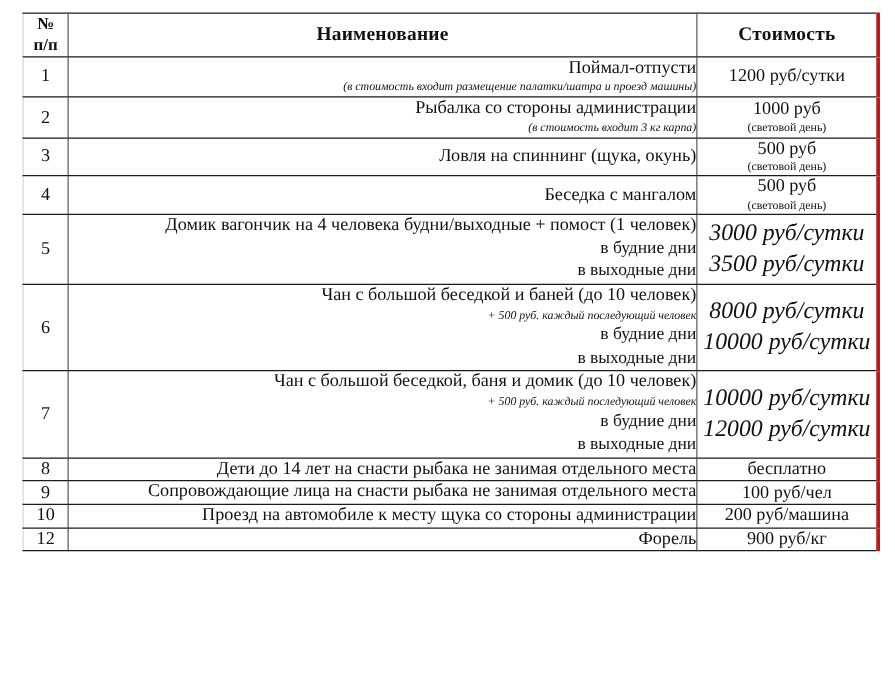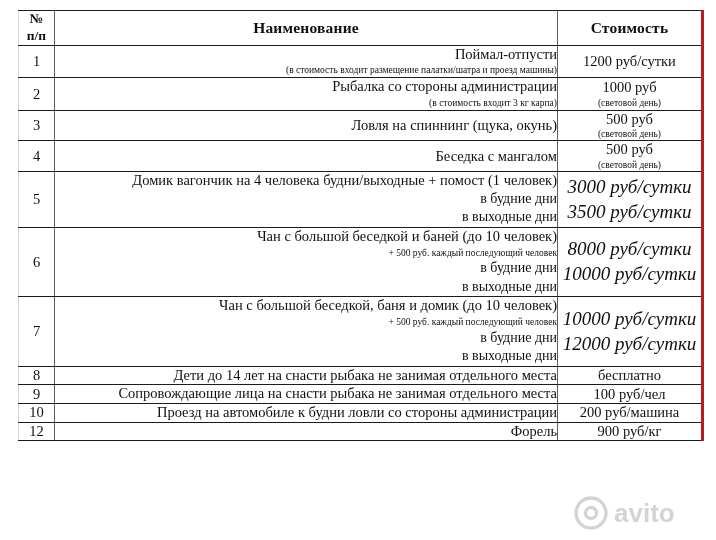--- a/index.html
+++ b/index.html
@@ -100,20 +100,21 @@
   .title-line {
     font-size: 14.5px;
     line-height: 1.22;
     white-space: nowrap;
   }
   .sub-line {
     font-size: 9.5px;
     line-height: 1.35;
     white-space: nowrap;
     margin-top: 1px;
+    font-style: italic;
   }
   .opt-line {
     font-size: 14px;
     line-height: 1.32;
     white-space: nowrap;
   }
 
   .price-main {
     font-size: 14.5px;
     line-height: 1.2;
@@ -283,44 +284,35 @@
           <div class="title-line">Сопровождающие лица на снасти рыбака не занимая отдельного места</div>
         </td>
         <td class="col-price">
           <div class="price-main">100 руб/чел</div>
         </td>
       </tr>
 
       <tr>
         <td class="col-num">10</td>
         <td class="col-name">
-          <div class="title-line">Проезд на автомобиле к будни ловли со стороны администрации</div>
+          <div class="title-line">Проезд на автомобиле к месту щука со стороны администрации</div>
         </td>
         <td class="col-price">
           <div class="price-main">200 руб/машина</div>
         </td>
       </tr>
 
 
       <tr>
         <td class="col-num">12</td>
         <td class="col-name">
           <div class="title-line">Форель</div>
         </td>
         <td class="col-price">
           <div class="price-main">900 руб/кг</div>
         </td>
       </tr>
 
     </tbody>
   </table>
 
-  <div id="watermark">
-    <svg width="140" height="42" viewBox="0 0 140 42" aria-hidden="true">
-      <g fill="none" stroke="#7d7d7d" stroke-width="3.4">
-        <circle cx="21" cy="21" r="15"></circle>
-        <circle cx="21" cy="21" r="5.5"></circle>
-      </g>
-      <text x="44" y="30" font-family="'Liberation Sans', sans-serif" font-size="26" font-weight="bold" fill="#7d7d7d">avito</text>
-    </svg>
-  </div>
 
 </div>
 
 </body></html>

